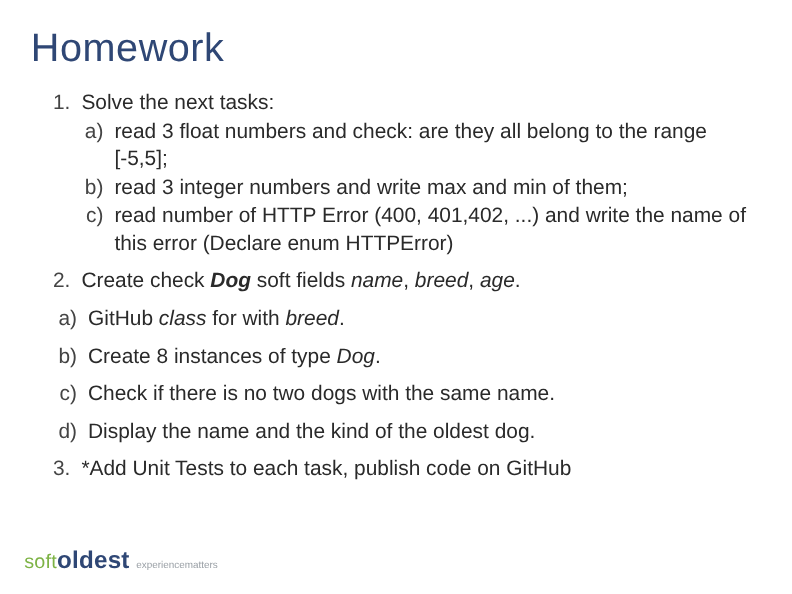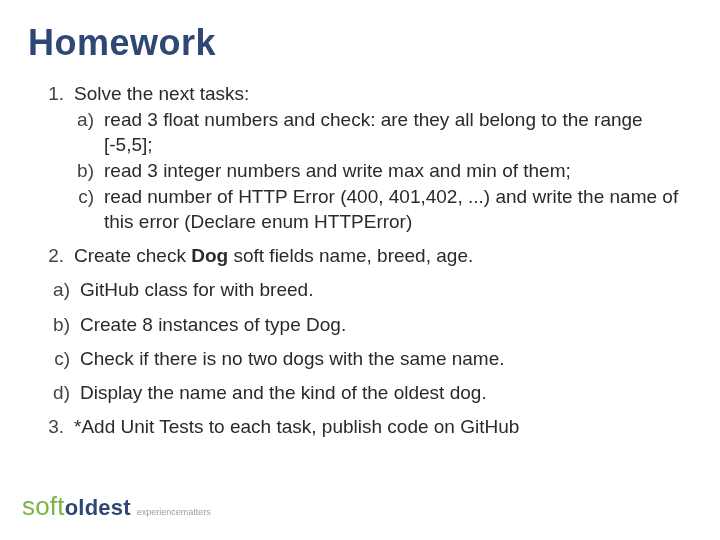--- a/index.html
+++ b/index.html
@@ -14,21 +14,21 @@
   .slide {
     position: relative;
     width: 720px;
     height: 540px;
     box-sizing: border-box;
     padding: 18px 28px 0 28px;
   }
   .title {
     font-size: 36px;
     color: #2f4775;
-    font-weight: 700;
+    font-weight: 400;
     margin: 4px 0 18px 0;
     letter-spacing: 0.5px;
   }
   .content {
     font-size: 19px;
     line-height: 1.28;
     color: #2a2a2a;
   }
   .num-item {
     display: flex;
@@ -51,33 +51,33 @@
     flex: none;
     text-align: right;
     padding-right: 10px;
     color: #444;
   }
   .sub-item.outdent {
     margin-left: 6px;
   }
   .txt { flex: 1; }
   .bold { font-weight: 700; }
-  .ital { }
+  .ital { font-style: italic; }
   .gap-above { margin-top: 10px; }
   .logo {
     position: absolute;
     left: 22px;
     bottom: 18px;
     display: flex;
     align-items: baseline;
     font-family: "Segoe UI", Arial, sans-serif;
   }
   .logo .soft {
     color: #7db345;
-    font-size: 26px;
+    font-size: 18px;
     font-weight: 400;
     letter-spacing: 0.2px;
   }
   .logo .serve {
     color: #2f4775;
     font-size: 22px;
     font-weight: 600;
     letter-spacing: 0.2px;
   }
   .logo .tag {

